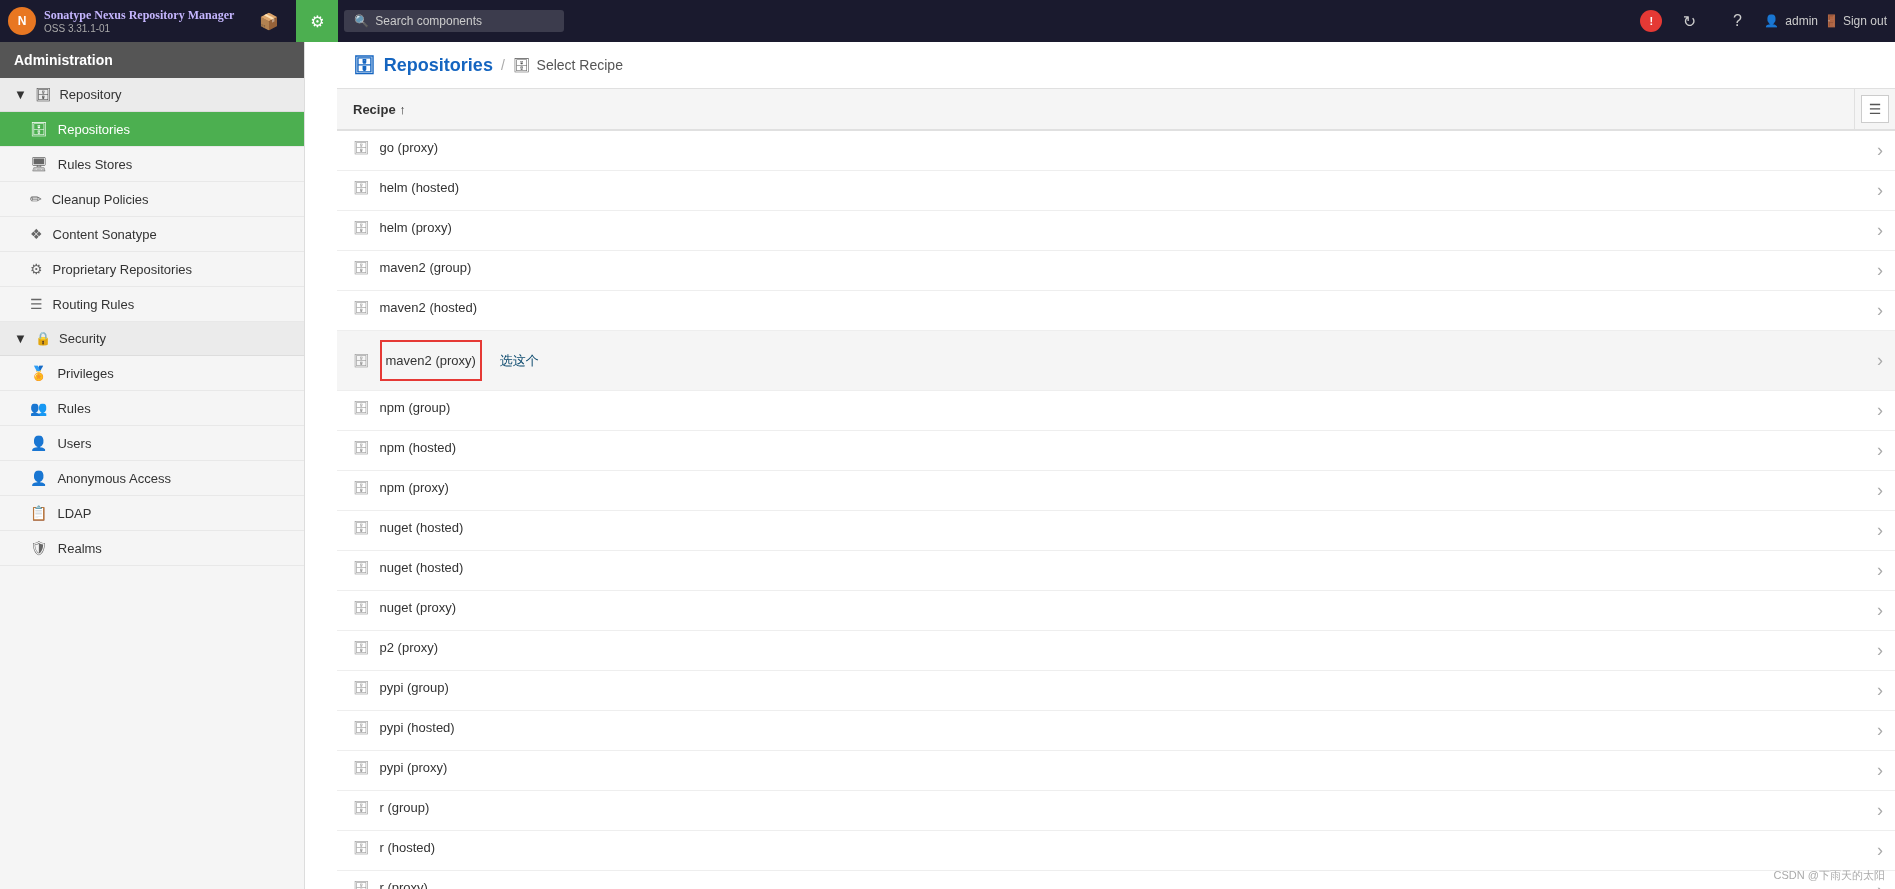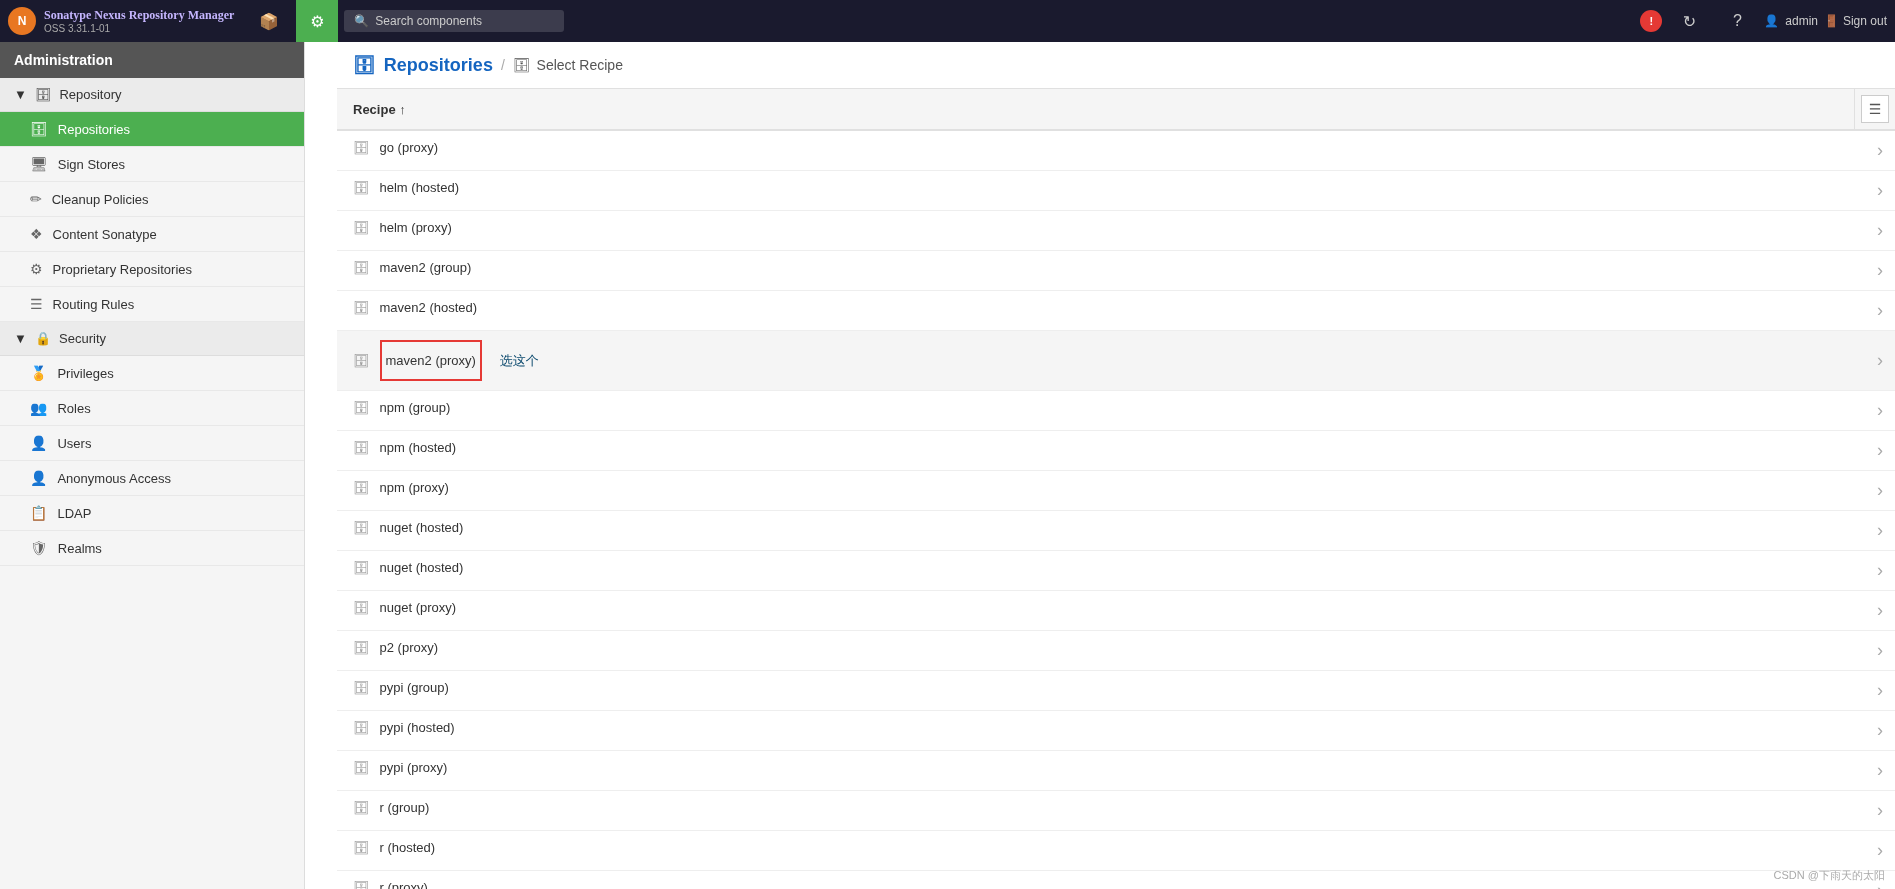--- a/index.html
+++ b/index.html
@@ -287,21 +287,21 @@
       <span>🗄</span>
       <span>Repository</span>
     </div>
 
     <div class="sidebar-item active">
       <span class="item-icon">🗄</span>
       <span>Repositories</span>
     </div>
     <div class="sidebar-item">
       <span class="item-icon">🖥</span>
-      <span>Sign Stores</span>
+      <span>Rules Stores</span>
     </div>
     <div class="sidebar-item">
       <span class="item-icon">✏</span>
       <span>Cleanup Policies</span>
     </div>
     <div class="sidebar-item">
       <span class="item-icon">❖</span>
       <span>Content Sonatype</span>
     </div>
     <div class="sidebar-item">
@@ -318,21 +318,21 @@
       <span>🔒</span>
       <span>Security</span>
     </div>
 
     <div class="sidebar-item">
       <span class="item-icon">🏅</span>
       <span>Privileges</span>
     </div>
     <div class="sidebar-item">
       <span class="item-icon">👥</span>
-      <span>Roles</span>
+      <span>Rules</span>
     </div>
     <div class="sidebar-item">
       <span class="item-icon">👤</span>
       <span>Users</span>
     </div>
     <div class="sidebar-item">
       <span class="item-icon">👤</span>
       <span>Anonymous Access</span>
     </div>
     <div class="sidebar-item">

